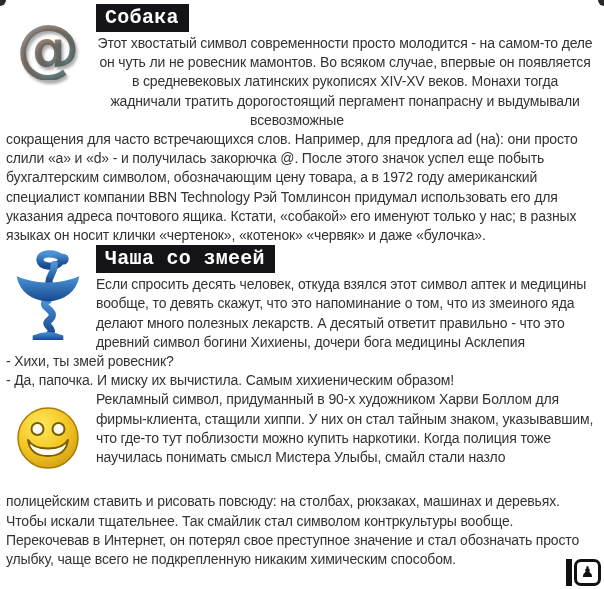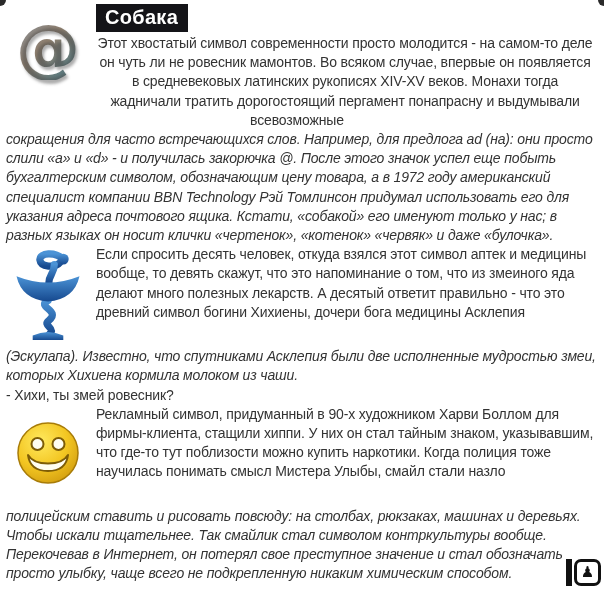--- a/index.html
+++ b/index.html
@@ -14,36 +14,36 @@
   .sheet { padding-top:4px; }
   .corner { position:absolute; width:6px; height:6px; background:#2a2a2a; }
   .corner.tl { top:0; left:0; border-bottom-right-radius:6px; }
   .corner.tr { top:0; right:0; border-bottom-left-radius:6px; }
 
   section { margin:0; }
   .float-icon {
     float:left; width:96px; height:102px;
     display:flex; justify-content:center; align-items:flex-start;
   }
-  .header-line { margin:0 0 2px 0; }
+  .header-line { margin:0 0 2px 0;font-family:Liberation Mono, monospace; }
   .header-bar {
     display:inline-block;
     background:#141418; color:#ffffff;
     font-size:20px; font-weight:bold;
     padding:2px 10px 3px 9px;
     letter-spacing:0.3px;
   }
   p.txt {
     margin:0; font-size:14px; line-height:19.2px;
     letter-spacing:-0.15px; font-weight:bold; color:#333333;
   }
   p.txt { font-weight:normal; }
   .intro { padding-right:10px; }
   .intro.centered { text-align:center; }
-  .body-text { clear:left; padding:0 6px;font-style:italic; }
+  .body-text { clear:left; padding:0 6px; }
   .dialogue { padding:0 6px; }
 
   
   .at-glyph {
     font-family:"DejaVu Sans",sans-serif;
     font-size:64px; font-weight:bold; line-height:1;
     margin-top:12px;
     color:#7c8185;
     text-shadow:2px 3px 3px rgba(70,70,70,0.45);
   }
@@ -102,23 +102,26 @@
         <g fill="none" stroke="url(#bg1)" stroke-width="8" stroke-linecap="round">
           <path d="M58,12 C48,2 30,4 31,12 C32,20 48,21 53,15"></path>
           <path d="M47,17 C47,27 41,29 41,37"></path>
           <path d="M40,57 C26,64 55,68 41,79 C33,85 49,87 42,94"></path>
         </g>
         <circle cx="57" cy="11" r="6" fill="url(#bg1)"></circle>
         <path d="M5,30 Q40,44 75,30 Q69,56 40,58 Q11,56 5,30 Z" fill="url(#bg1)"></path>
         <path d="M23,96 Q40,88 57,96 L57,101 L23,101 Z" fill="url(#bg1)"></path>
       </svg>
     </div>
+    <div class="header-line">
+      <span class="header-bar">Чаша со змеей</span>
+    </div>
     <p class="txt intro">Если спросить десять человек, откуда взялся этот символ аптек и медицины вообще, то девять скажут, что это напоминание о том, что из змеиного яда делают много полезных лекарств. А десятый ответит правильно - что это древний символ богини Хихиены, дочери бога медицины Асклепия</p>
-    <p class="txt body-text">(Эскулапа). Известно, что спутниками Асклепия были две исполненные мудростью змеи, которых Хихиена кормила молоком из чаши.</p>
     <p class="txt dialogue">- Хихи, ты змей ровесник?</p>
+    <p class="txt dialogue">- Да, папочка. И миску их вычистила. Самым хихиеническим образом!</p>
   </section>
 
   <section>
     <div class="float-icon">
       <svg class="smiley-svg" width="64" height="64" viewBox="0 0 64 64">
         <defs>
           <radialGradient id="sm1" cx="38%" cy="30%" r="80%">
             <stop offset="0" stop-color="#ffe95e"></stop>
             <stop offset="0.55" stop-color="#f3c622"></stop>
             <stop offset="1" stop-color="#cf9a0e"></stop>

